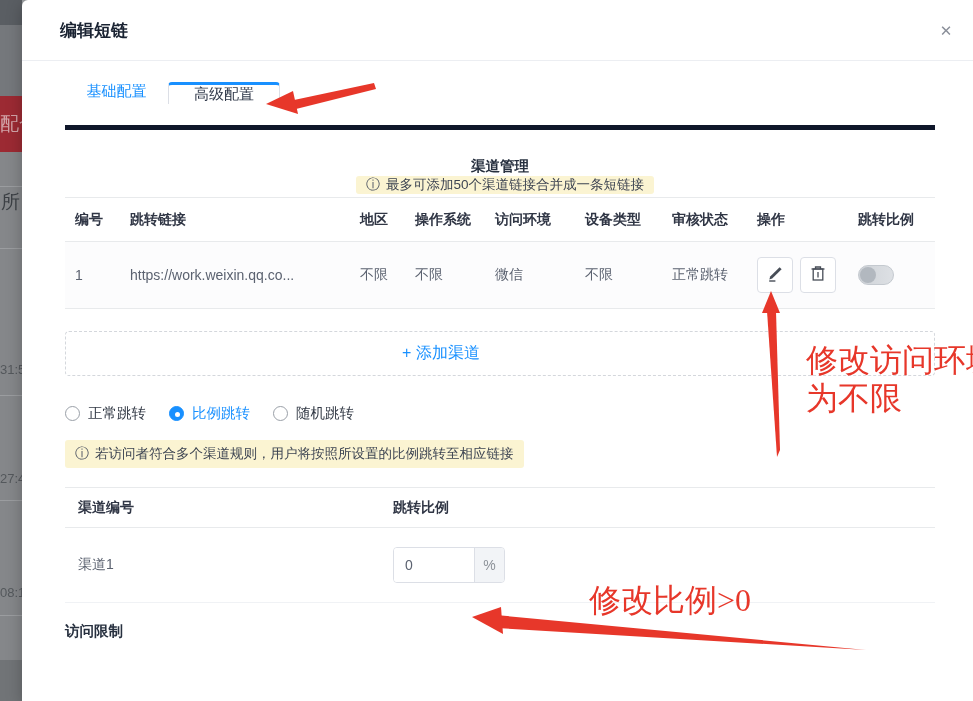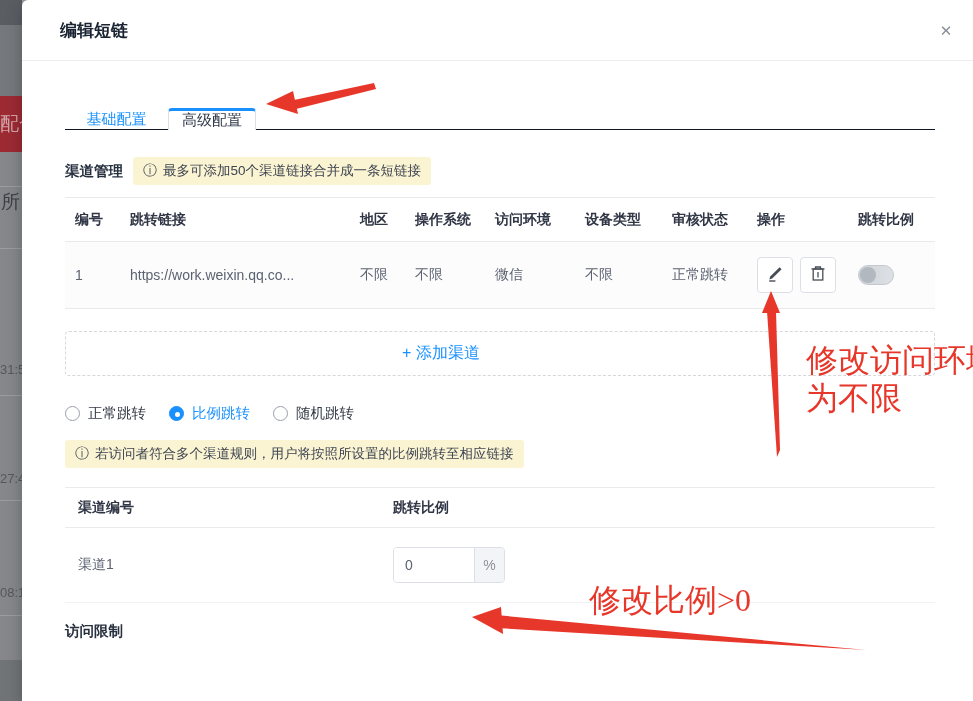--- a/index.html
+++ b/index.html
@@ -17,26 +17,26 @@
   .bg-bottom   { position:absolute; left:0; top:660px; width:22px; height:41px; background:#717477; }
 
   
   .modal { position:absolute; left:22px; top:0; width:951px; height:701px; background:#ffffff; border-radius:6px 0 0 0; box-shadow:0 4px 16px rgba(0,0,0,.25); z-index:2; }
   .modal-header { position:relative; height:61px; border-bottom:1px solid #eceef2; }
   .modal-title { padding:19px 0 0 38px; font-size:17px; font-weight:700; color:#1a2332; }
   .modal-close { position:absolute; top:20px; right:16px; width:22px; height:22px; color:#8a8f99; font-size:15px; font-weight:700; text-align:center; line-height:22px; cursor:pointer; }
   .modal-body { padding:0 38px 0 43px; }
 
   
-  .tabs { display:flex; margin-top:21px; height:48px; border-bottom:1px solid #0f172a; align-items:flex-end; }
+  .tabs { display:flex; margin-top:21px; height:48px; border-bottom:5px solid #0f172a; align-items:flex-start; }
   .tab { width:103px; display:flex; align-items:center; justify-content:center; font-size:15px; color:#1890ff; font-weight:500; cursor:pointer; }
-  .tab.active { width:88px; background:#fff; color:#2e3748; font-weight:500; border-left:1px solid #dcdfe6; border-right:1px solid #dcdfe6; border-top:3px solid #1890ff; border-radius:4px 4px 0 0; margin-bottom:-1px; }
-
-  
-  .section-row { display:flex; align-items:center; margin-top:27px; height:28px; }
+  .tab.active { width:112px; background:#fff; color:#2e3748; font-weight:500; border-left:1px solid #dcdfe6; border-right:1px solid #dcdfe6; border-top:3px solid #1890ff; border-radius:4px 4px 0 0; margin-bottom:-1px; }
+
+  
+  .section-row { display:flex; align-items:center; margin-top:27px; height:28px;flex-direction:column; }
   .section-title { font-size:14.5px; font-weight:700; color:#27303f; }
   .info-badge { display:inline-flex; align-items:center; margin-left:10px; background:#fbf4d2; border-radius:3px; padding:0 10px; height:28px; font-size:13.5px; color:#3d4452; white-space:nowrap; }
   .info-badge .i-ico { font-size:14px; margin-right:6px; color:#4a5160; }
 
   
   .table1 { margin-top:12px; border-top:1px solid #e8eaec; }
   .t1-grid { display:grid; grid-template-columns:55px 230px 55px 80px 90px 87px 85px 101px 1fr; align-items:center; }
   .t1-head { height:44px; border-bottom:1px solid #e8eaec; font-size:14px; font-weight:700; color:#303645; }
   .t1-row  { height:67px; border-bottom:1px solid #e8eaec; font-size:14px; color:#5b6270; background:#fcfcfd; }
   .t1-grid > div { padding-left:10px; white-space:nowrap; overflow:hidden; }

